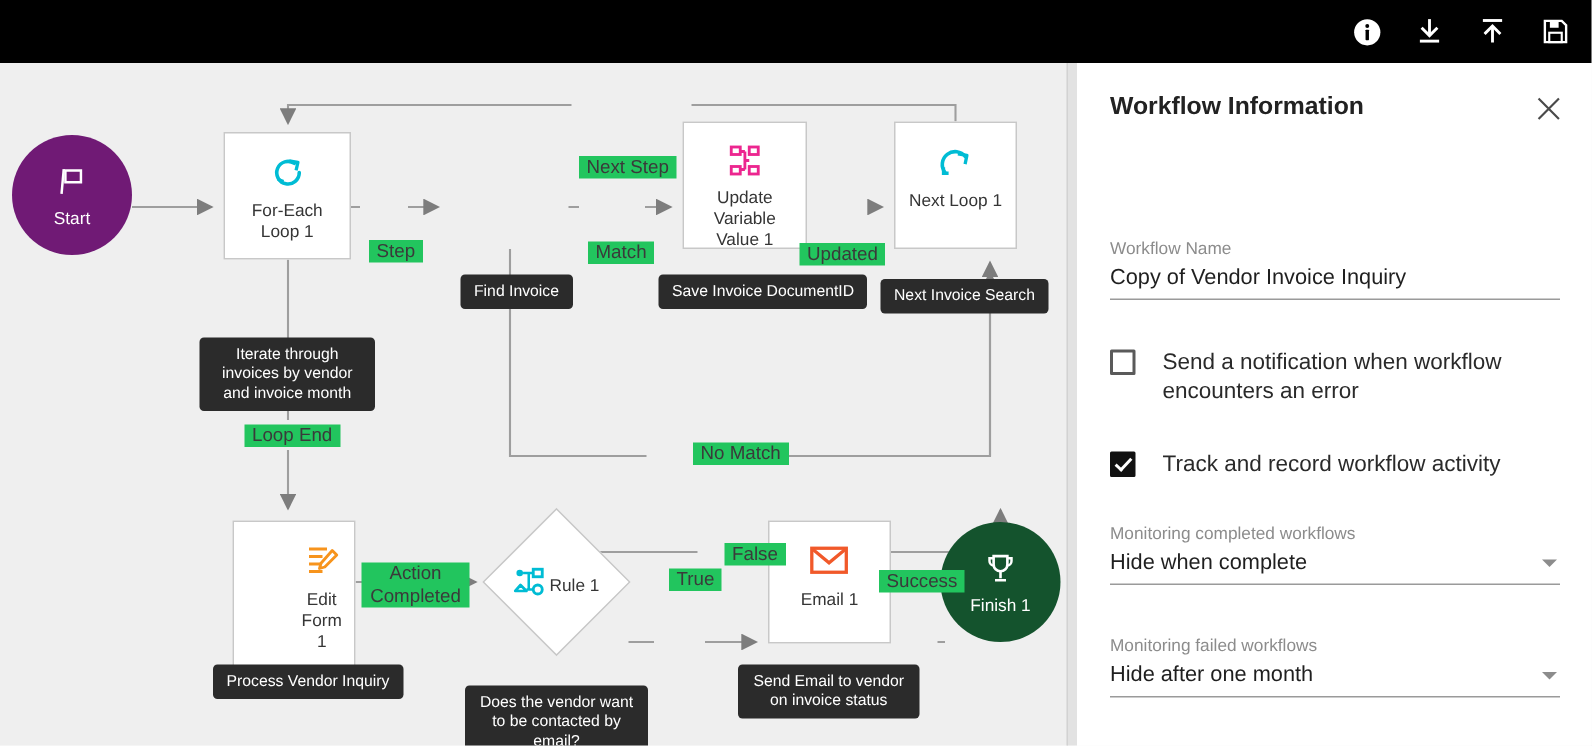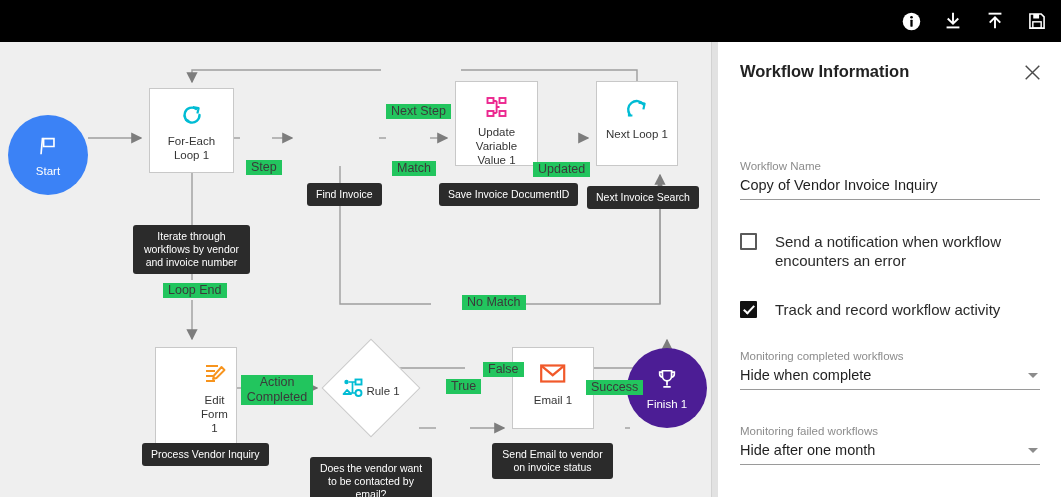--- a/index.html
+++ b/index.html
@@ -369,21 +369,21 @@
         <path d="M625,386 L630,386"></path>
       </g>
 
       <g stroke="#9e9e9e" stroke-width="1.4" fill="none">
         <path d="M660,262 L660,140" marker-end="url(#arrow-d)"></path>
       </g>
     </svg>
 
     <div id="nodes-layer">
 
-      <div class="node-circle" style="left:8px; top:73px; width:80px; height:80px; background:#3b82f6;">
+      <div class="node-circle" style="left:8px; top:48px; width:80px; height:80px; background:#701a75;">
         <span class="node-icon">
           <svg width="22" height="22" viewBox="0 0 24 24">
             <path d="M6 3 L4.4 21" stroke="#ffffff" stroke-width="1.8" fill="none"></path>
             <path d="M7.2 4 H18.5 V12.5 H7.2 Z" stroke="#ffffff" stroke-width="1.8" fill="none"></path>
           </svg>
         </span>
         <span class="node-label">Start</span>
       </div>
 
       <div class="node" style="left:149px; top:46px; width:85px; height:85px;">
@@ -453,21 +453,21 @@
       <div class="node" style="left:512px; top:305px; width:82px; height:82px;">
         <span class="node-icon">
           <svg width="26" height="22" viewBox="0 0 26 22">
             <rect x="1.2" y="2.5" width="23" height="16" stroke="#f1592a" stroke-width="2.2" fill="none"></rect>
             <path d="M1.8 3.2 L12.7 12.2 L23.6 3.2" stroke="#f1592a" stroke-width="2.2" fill="none"></path>
           </svg>
         </span>
         <span class="node-label">Email 1</span>
       </div>
 
-      <div class="node-circle" style="left:627px; top:306px; width:80px; height:80px; background:#4c1d95;">
+      <div class="node-circle" style="left:627px; top:306px; width:80px; height:80px; background:#14532d;">
         <span class="node-icon">
           <svg width="22" height="22" viewBox="0 0 24 24">
             <path d="M7 3 H17 V9 A5 5 0 0 1 7 9 Z" stroke="#ffffff" stroke-width="1.9" fill="none"></path>
             <path d="M7 4.5 H4 V6.5 A3.5 3.5 0 0 0 7.2 10" stroke="#ffffff" stroke-width="1.8" fill="none"></path>
             <path d="M17 4.5 H20 V6.5 A3.5 3.5 0 0 1 16.8 10" stroke="#ffffff" stroke-width="1.8" fill="none"></path>
             <path d="M12 14 L12 19 M8 20.5 H16" stroke="#ffffff" stroke-width="1.9" fill="none"></path>
           </svg>
         </span>
         <span class="node-label">Finish 1</span>
       </div>
@@ -477,21 +477,21 @@
       <div class="edge-label" style="left:392px; top:119px;">Match</div>
       <div class="edge-label" style="left:533px; top:120px;">Updated</div>
       <div class="edge-label" style="left:163px; top:241px;">Loop End</div>
       <div class="edge-label" style="left:462px; top:253px;">No Match</div>
       <div class="edge-label" style="left:483px; top:285px;margin-top:35px;">False</div>
       <div class="edge-label" style="left:446px; top:337px;">True</div>
       <div class="edge-label" style="left:241px; top:333px; width:62px;">Action
 Completed</div>
       <div class="edge-label" style="left:586px; top:338px;">Success</div>
 
-      <div class="chip" style="left:133px; top:183px; width:117px;">Iterate through workflows by vendor and invoice number</div>
+      <div class="chip" style="left:133px; top:183px; width:117px;">Iterate through invoices by vendor and invoice month</div>
       <div class="chip" style="left:307px; top:141px;">Find Invoice</div>
       <div class="chip" style="left:439px; top:141px;">Save Invoice DocumentID</div>
       <div class="chip" style="left:587px; top:144px;">Next Invoice Search</div>
       <div class="chip" style="left:142px; top:401px;">Process Vendor Inquiry</div>
       <div class="chip" style="left:310px; top:415px; width:122px;">Does the vendor want to be contacted by email?</div>
       <div class="chip" style="left:492px; top:401px; width:121px;">Send Email to vendor on invoice status</div>
 
     </div>
   </div>
 

